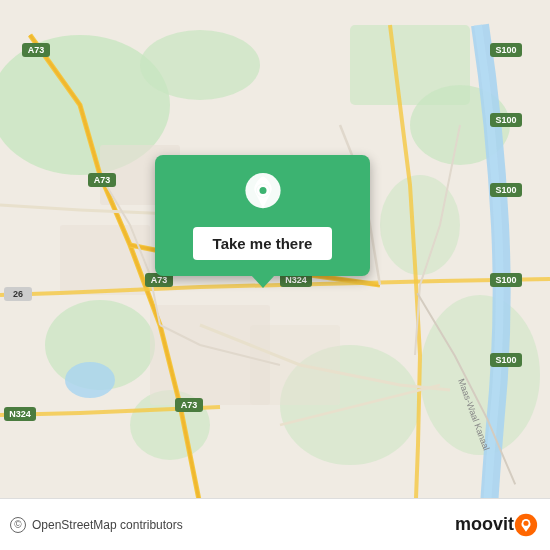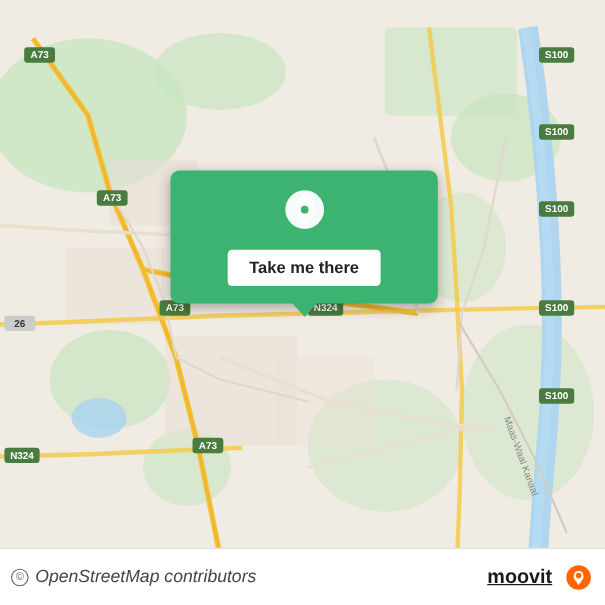--- a/index.html
+++ b/index.html
@@ -51,49 +51,47 @@
       border: 1px solid #666;
       border-radius: 50%;
       display: flex;
       align-items: center;
       justify-content: center;
       font-size: 10px;
       color: #666;
     }
 
     #bottom-text {
-      font-size: 16px;
+      font-size: 12px;
       color: #444;
-      font-style: italic;
     }
 
     #moovit-logo {
       display: flex;
       align-items: center;
-      gap: 12px;
-      text-decoration: underline;
+      gap: 0;
     }
 
     #moovit-text {
       font-size: 18px;
       font-weight: bold;
       color: #1a1a1a;
     }
 
     #moovit-icon {
       width: 24px;
       height: 24px;
     }
 
     
     #popup-card {
       position: absolute;
       top: 155px;
       left: 155px;
-      width: 243px;
+      width: 215px;
       background: #3cb371;
       border-radius: 8px;
       display: flex;
       flex-direction: column;
       align-items: center;
       padding: 18px 20px 16px;
       box-shadow: 0 4px 12px rgba(0,0,0,0.3);
     }
 
     #popup-card::after {

